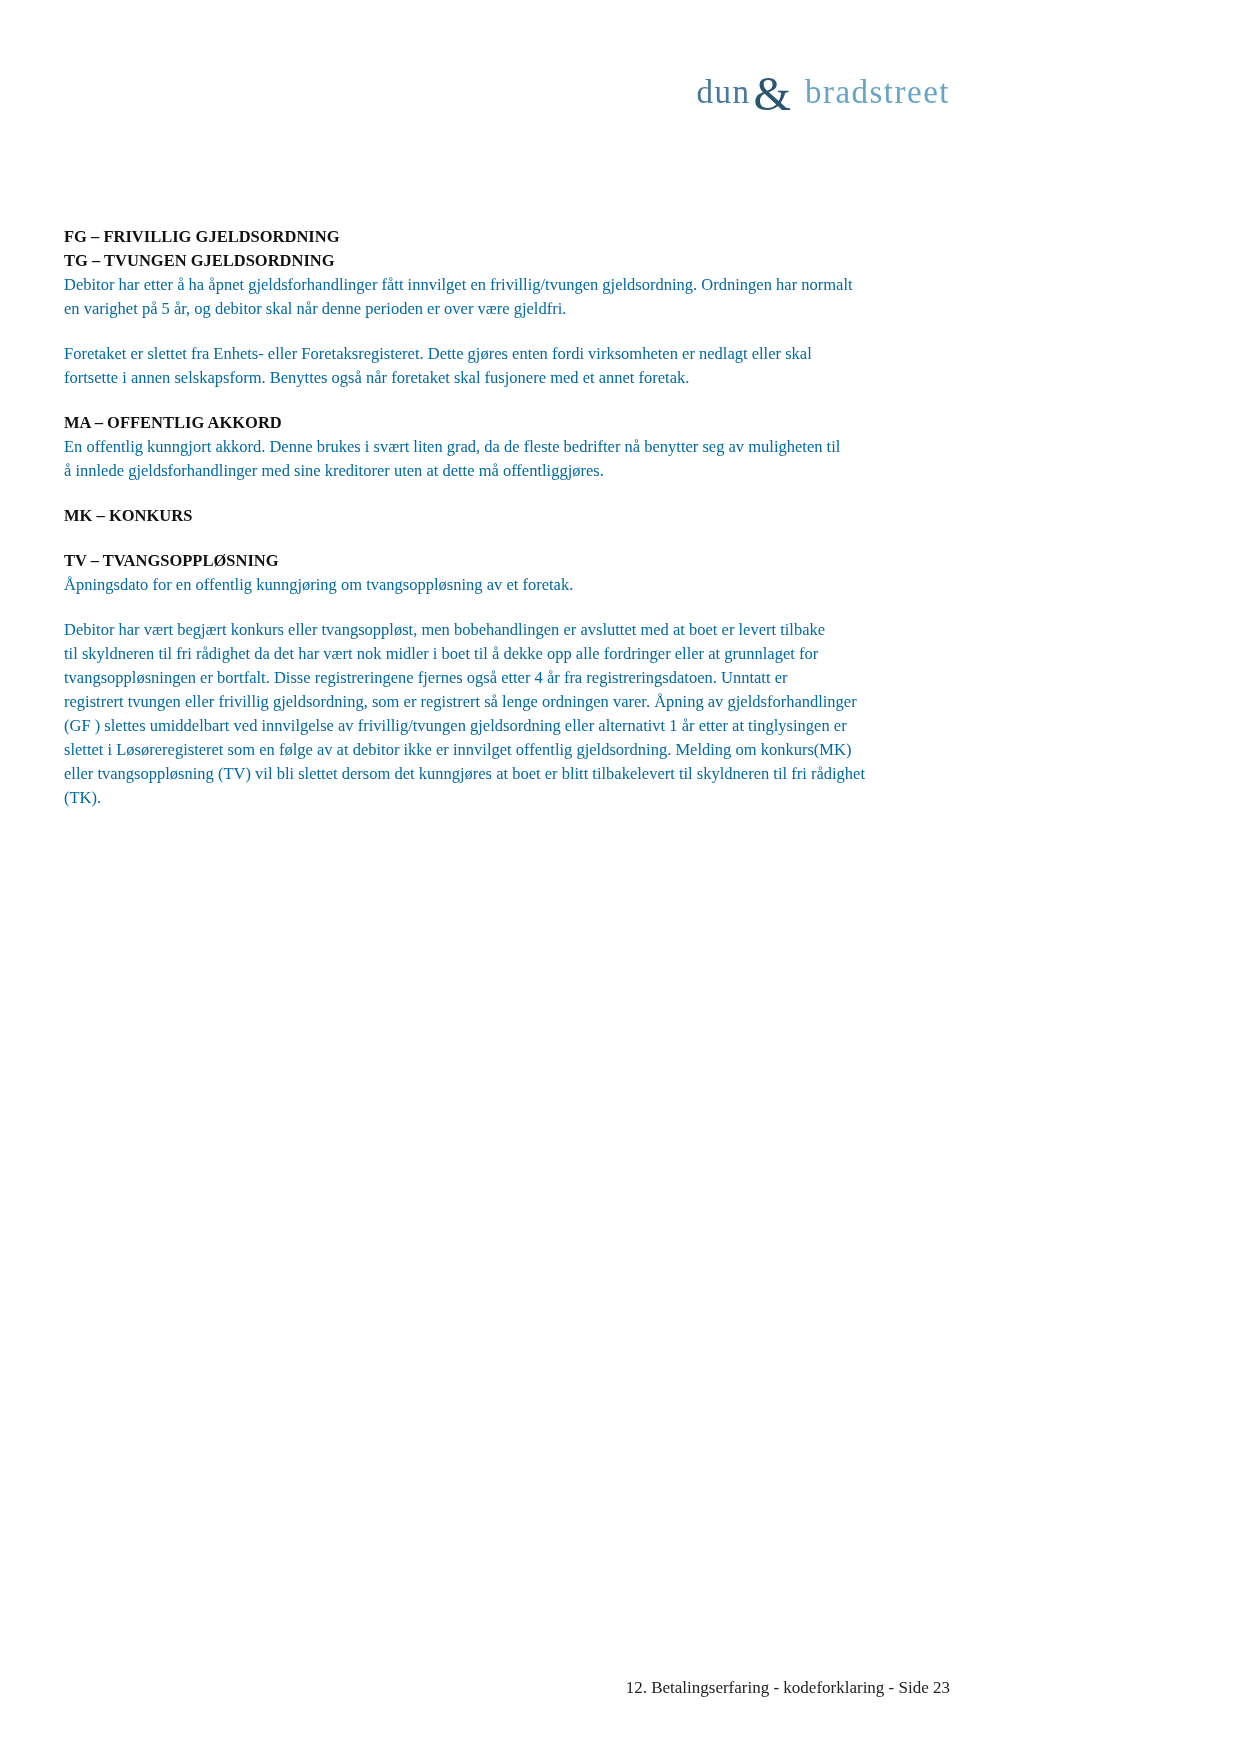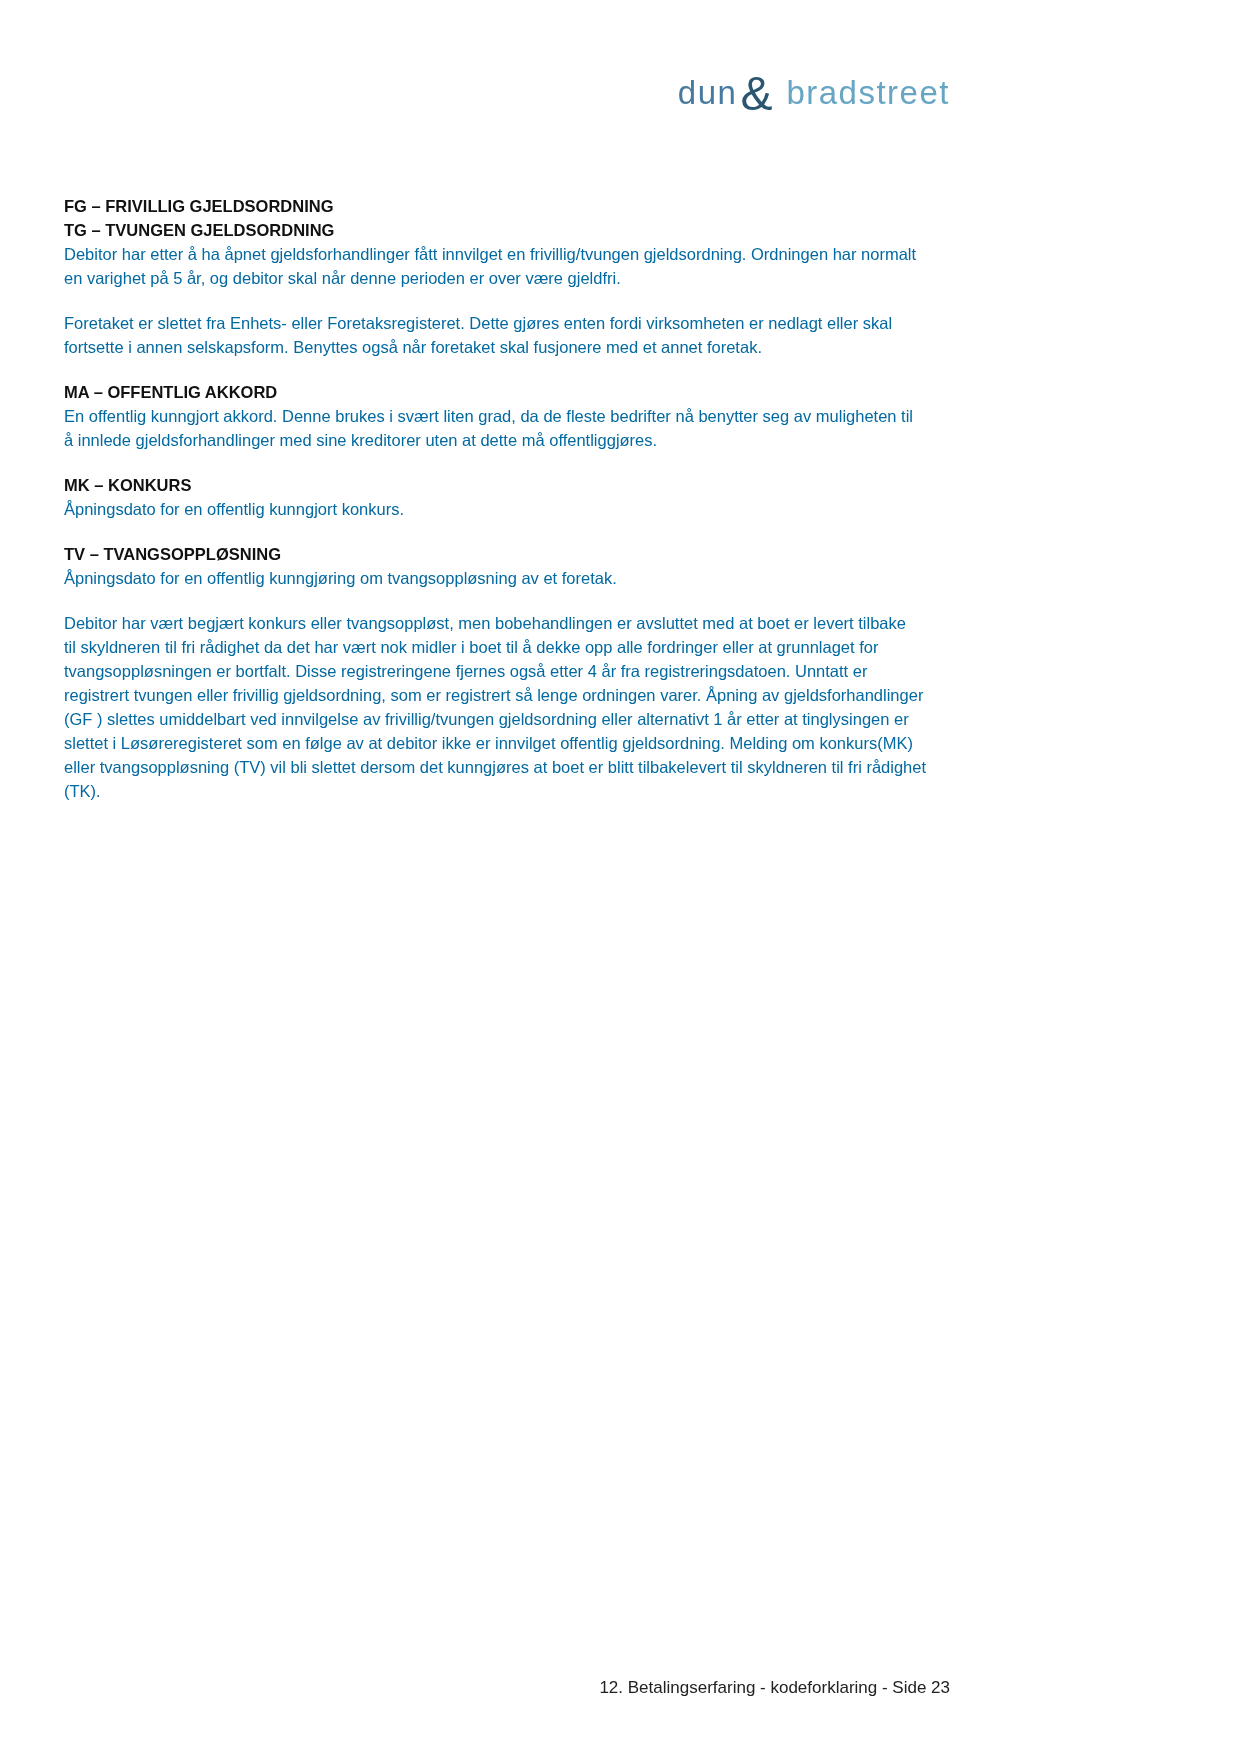--- a/index.html
+++ b/index.html
@@ -2,21 +2,21 @@
 <html><head>
 <meta charset="utf-8">
 <style>
   * { margin:0; padding:0; box-sizing:border-box; }
   html,body { background:#e8e8e8; }
   .page {
     position:relative;
     width:1241px; height:1754px;
     background:#ffffff;
     margin:0 auto;
-    font-family:Liberation Sans, sans-serif;
+    font-family:Liberation Serif, serif;
     color:#1c1c1c;
     overflow:hidden;
   }
   .logo {
     position:absolute;
     top:68px; right:291px;
     display:flex;
     align-items:center;
     line-height:1;
     white-space:nowrap;
@@ -27,21 +27,21 @@
   .logo .amp {
     font-size:48px; color:#2b5670; font-weight:400;
     position:relative; top:2px; margin:0 0 0 3px;
   }
   .logo .bradstreet {
     font-size:33px; letter-spacing:1.5px; color:#67a5c5; font-weight:400;
     margin-left:14px;
   }
   .content {
     position:absolute;
-    left:64px; top:194px;
+    left:64px; top:225px;
     width:925px;
   }
   .section { margin-bottom:21px; }
   .section h3 {
     font-size:16.5px;
     font-weight:bold;
     color:#111111;
     line-height:24px;
   }
   .section p {
@@ -84,21 +84,20 @@
     </div>
 
     <div class="section">
       <h3>MA – OFFENTLIG AKKORD</h3>
       <p>En offentlig kunngjort akkord. Denne brukes i svært liten grad, da de fleste bedrifter nå benytter seg av muligheten til
 å innlede gjeldsforhandlinger med sine kreditorer uten at dette må offentliggjøres.</p>
     </div>
 
     <div class="section">
       <h3>MK – KONKURS</h3>
-      <p>Åpningsdato for en offentlig kunngjort konkurs.</p>
     </div>
 
     <div class="section">
       <h3>TV – TVANGSOPPLØSNING</h3>
       <p>Åpningsdato for en offentlig kunngjøring om tvangsoppløsning av et foretak.</p>
     </div>
 
     <div class="section">
       <p>Debitor har vært begjært konkurs eller tvangsoppløst, men bobehandlingen er avsluttet med at boet er levert tilbake
 til skyldneren til fri rådighet da det har vært nok midler i boet til å dekke opp alle fordringer eller at grunnlaget for

